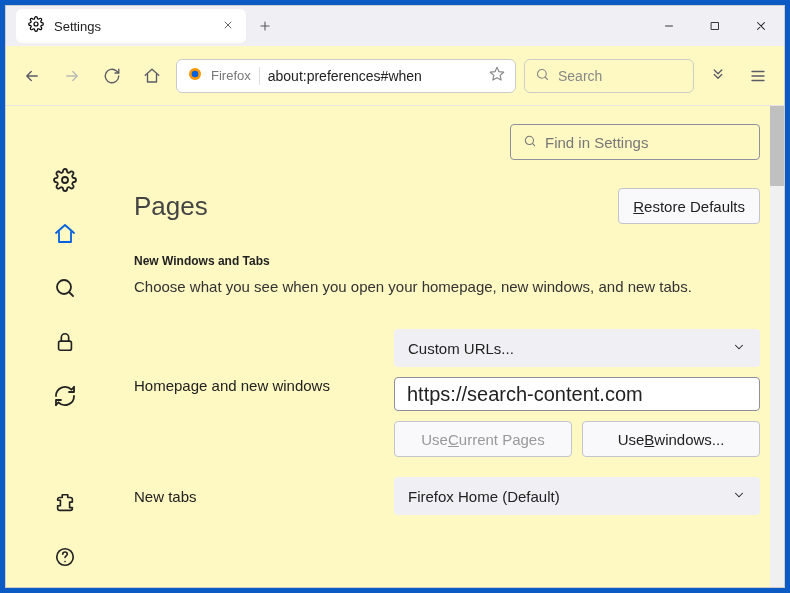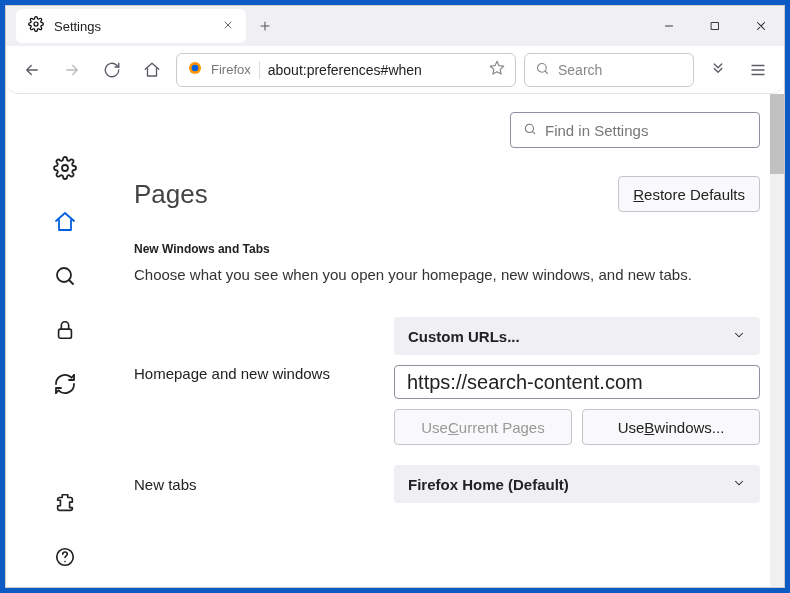--- a/index.html
+++ b/index.html
@@ -1,30 +1,30 @@
 <!DOCTYPE html>
 <html><head>
 <meta charset="utf-8">
 <style>
 * { box-sizing: border-box; margin: 0; padding: 0; font-family: "Segoe UI", Arial, sans-serif; }
 body { width: 790px; height: 593px; background: #0c5bc5; padding: 5px; overflow: hidden; }
-.window { background: #ffffff; width: 100%; height: 100%; display: flex; flex-direction: column; border: 1px solid #ccc; position: relative; justify-content: flex-end; }
+.window { background: #fef9c3; width: 100%; height: 100%; display: flex; flex-direction: column; border: 1px solid #ccc; position: relative; justify-content: flex-end; }
 
 
 .titlebar { display: flex; align-items: center; height: 40px; background: #f0f0f4; }
 .tab { display: flex; align-items: center; gap: 10px; background: #fff; border-radius: 6px; padding: 8px 12px; margin-left: 10px; height: 34px; width: 230px; }
 .tab-title { font-size: 13px; color: #222; flex: 1; }
 .tab-close { color: #555; font-size: 14px; cursor: pointer; }
 .newtab { margin-left: 12px; color: #555; font-size: 20px; cursor: pointer; }
 .titlebar-spacer { flex: 1; }
 .win-controls { display: flex; gap: 0; }
 .win-btn { width: 46px; height: 40px; display: flex; align-items: center; justify-content: center; color: #222; font-size: 14px; cursor: pointer; }
 
 
-.toolbar { display: flex; align-items: center; height: 48px; padding: 0 10px; gap: 8px; border-bottom: 1px solid #e5e5e5; border-radius: 13px; }
+.toolbar { display: flex; align-items: center; height: 60px; padding: 0 10px; gap: 8px; border-bottom: 1px solid #e5e5e5; }
 .tool-icon { width: 32px; height: 32px; display: flex; align-items: center; justify-content: center; color: #5b5b66; border-radius: 4px; cursor: pointer; }
 .tool-icon.disabled { color: #bbb; cursor: default; }
 .urlbar { flex: 0 0 340px; display: flex; align-items: center; height: 34px; border: 1px solid #ccc; border-radius: 6px; padding: 0 10px; gap: 8px; background: #fff; }
 .fx-logo { width: 16px; height: 16px; }
 .urlbar-label { font-size: 13px; color: #777; }
 .urlbar-sep { width: 1px; height: 18px; background: #ddd; }
 .urlbar-url { font-size: 14px; color: #222; flex: 1; }
 .star { color: #888; }
 .searchbar { flex: 1; display: flex; align-items: center; height: 34px; border: 1px solid #ccc; border-radius: 6px; padding: 0 10px; gap: 8px; color: #888; font-size: 14px; }
 
@@ -40,21 +40,21 @@
 .heading-row { display: flex; justify-content: space-between; align-items: center; margin-bottom: 30px; }
 .h1 { font-size: 26px; font-weight: 400; color: #444; }
 .btn { height: 36px; padding: 0 14px; border: 1px solid #c4c4cc; border-radius: 4px; background: #f9f9fb; font-size: 15px; color: #222; display: inline-flex; align-items: center; justify-content: center; cursor: pointer; }
 .btn.disabled { color: #999; }
 .h2 { font-size: 12px; font-weight: 600; color: #222; margin-bottom: 10px; }
 .desc { font-size: 15px; color: #333; margin-bottom: 34px; }
 
 .form-row { display: flex; align-items: center; margin-bottom: 14px; }
 .form-label { width: 260px; font-size: 15px; color: #222; }
 .form-controls { flex: 1; display: flex; flex-direction: column; gap: 10px; }
-.select { height: 38px; background: #f0f0f4; border-radius: 4px; padding: 0 14px; display: flex; align-items: center; justify-content: space-between; font-size: 15px; font-weight: 700; color: #222; cursor: pointer; }
+.select { height: 38px; background: #f0f0f4; border-radius: 4px; padding: 0 14px; display: flex; align-items: center; justify-content: space-between; font-size: 15px; font-weight: 400; color: #222; cursor: pointer; }
 .text-input { height: 34px; border: 1px solid #8f8f9d; border-radius: 4px; padding: 0 12px; font-size: 20px; color: #222; background: #fff; }
 .btn-row { display: flex; gap: 10px; }
 .btn-row .btn { flex: 1; }
 
 .scrollbar { position: absolute; right: 0; top: 0; width: 14px; height: 100%; background: #f0f0f0; }
 .scrollbar-thumb { position: absolute; top: 0; width: 100%; height: 80px; background: #c0c0c0; }
 
 
 .wm { position: absolute; inset: 0; pointer-events: none; opacity: 0.05; font-size: 130px; font-weight: 900; color: #aaa; display: flex; align-items: center; justify-content: center; transform: rotate(-8deg); letter-spacing: -8px; font-style: italic; }
 

